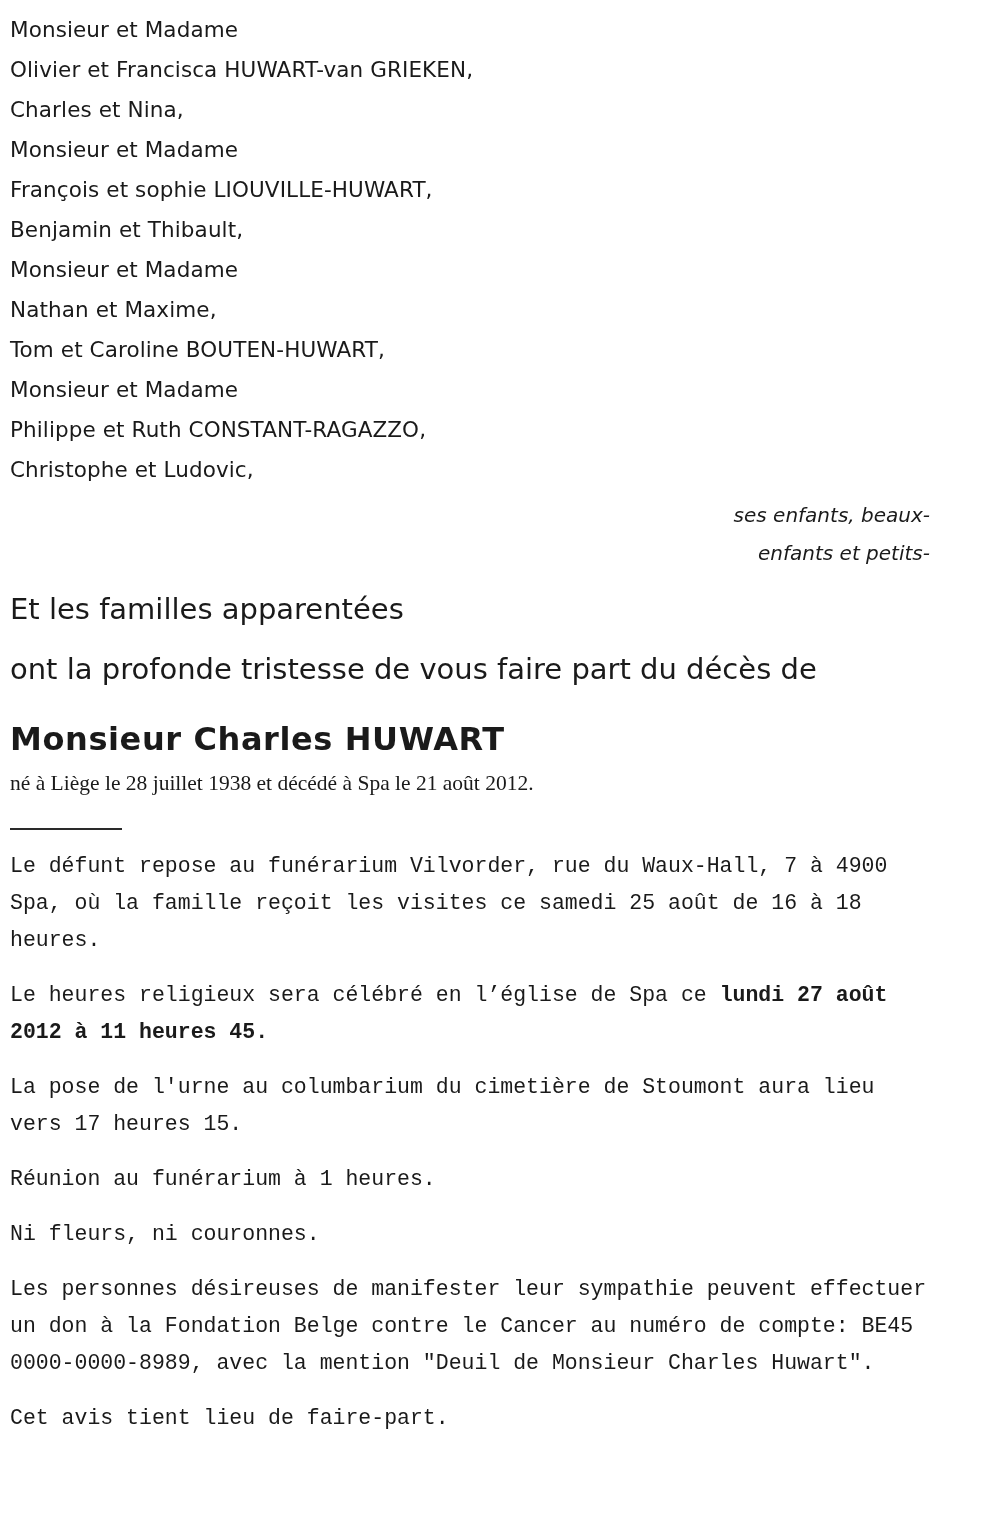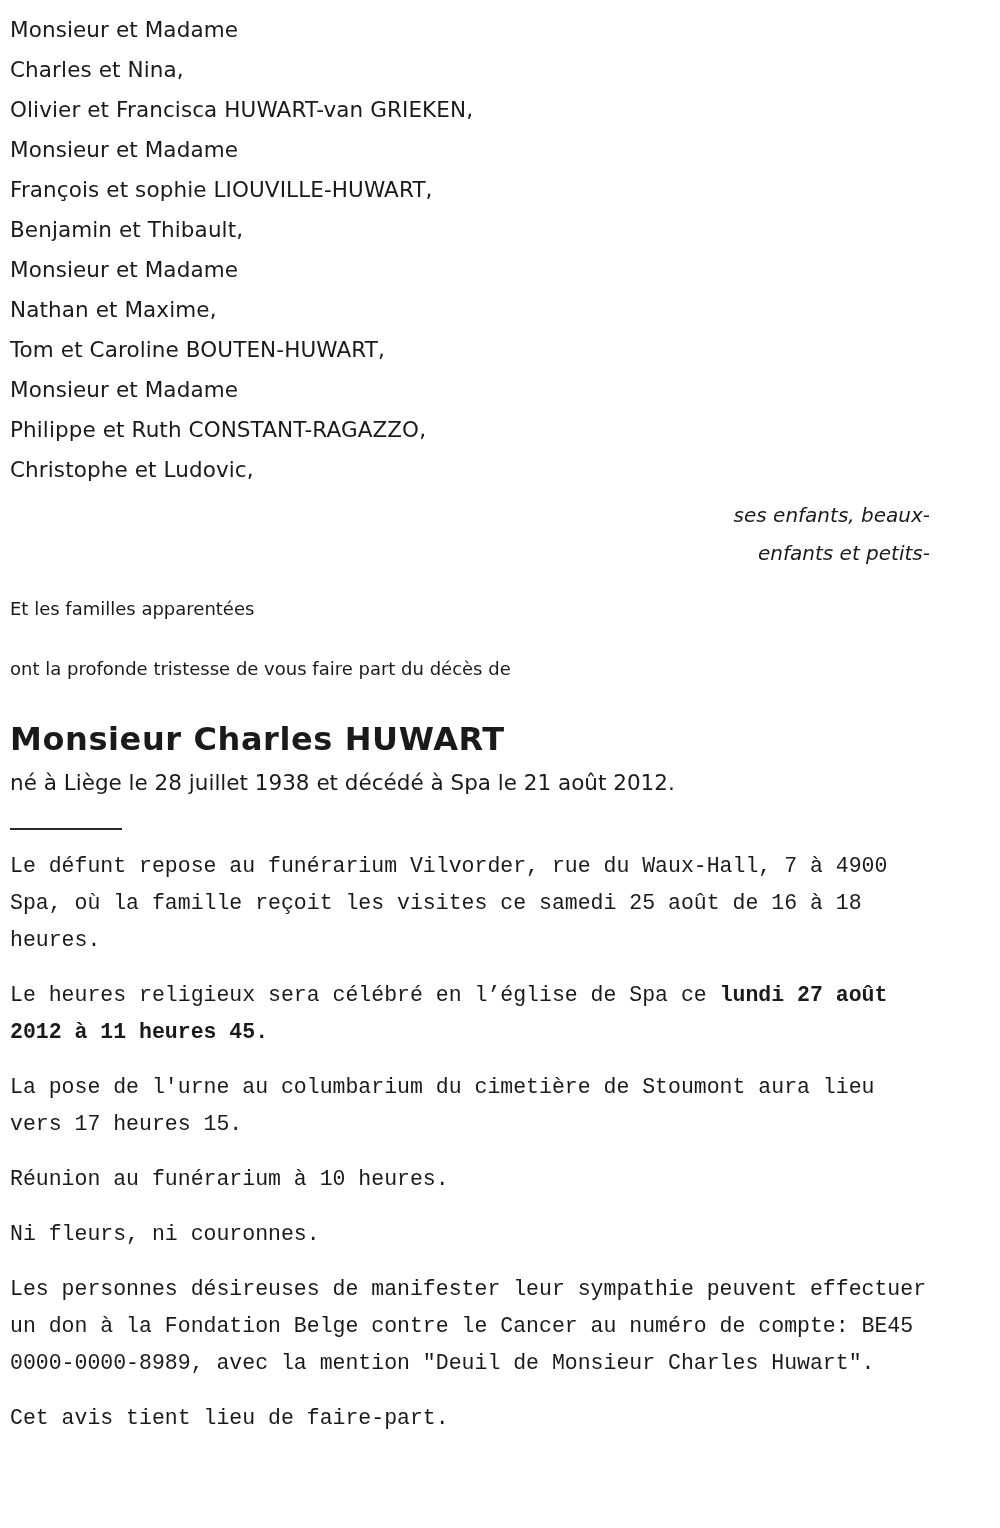--- a/index.html
+++ b/index.html
@@ -35,37 +35,38 @@
     line-height: 38px;
     text-align: right;
     padding-right: 4px;
     margin-top: 6px;
   }
   .role-note .role-line {
     display: block;
     white-space: pre;
   }
   .para {
-    font-size: 18px;
+    font-size: 29px;
     line-height: 38px;
     margin-top: 22px;
   }
   .para.tight {
     margin-top: 18px;
   }
   .deceased-name {
     font-size: 32px;
     font-weight: bold;
     letter-spacing: 0.6px;
     margin-top: 32px;
     margin-bottom: 6px;
   }
   .birth-death {
     font-size: 21.5px;
     line-height: 38px;
+    font-family: Liberation Serif, serif;
   }
   .rule {
     margin-top: 26px;
     margin-bottom: 8px;
     width: 112px;
     border-bottom: 2px solid #2a2a2a;
     height: 0;
   }
   .info-para {
     font-size: 21.5px;
@@ -81,22 +82,22 @@
     font-weight: bold;
   }
 </style>
 </head>
 <body>
 
 <div class="page">
 
   <div class="family-block">
     <div class="family-line">Monsieur et Madame</div>
+    <div class="family-line">Olivier et Francisca HUWART-van GRIEKEN,</div>
     <div class="family-line">Charles et Nina,</div>
-    <div class="family-line">Olivier et Francisca HUWART-van GRIEKEN,</div>
     <div class="family-line">Monsieur et Madame</div>
     <div class="family-line">François et sophie LIOUVILLE-HUWART,</div>
     <div class="family-line">Benjamin et Thibault,</div>
     <div class="family-line">Monsieur et Madame</div>
     <div class="family-line">Nathan et Maxime,</div>
     <div class="family-line">Tom et Caroline BOUTEN-HUWART,</div>
     <div class="family-line">Monsieur et Madame</div>
     <div class="family-line">Philippe et Ruth CONSTANT-RAGAZZO,</div>
     <div class="family-line">Christophe et Ludovic,</div>
   </div>
@@ -115,21 +116,21 @@
   <div class="birth-death">né à Liège le 28 juillet 1938 et décédé à Spa le 21 août 2012.</div>
 
   <div class="rule"></div>
 
   <div class="info-para">Le défunt repose au funérarium Vilvorder, rue du Waux-Hall, 7 à 4900 Spa, où la famille reçoit les visites ce samedi 25 août de 16 à 18 heures.</div>
 
   <div class="info-para"><span>Le heures religieux sera célébré en l’église de Spa ce </span><b>lundi 27 août 2012 à 11 heures 45.</b></div>
 
   <div class="info-para">La pose de l'urne au columbarium du cimetière de Stoumont aura lieu vers 17 heures 15.</div>
 
-  <div class="info-para">Réunion au funérarium à 10 heures.</div>
+  <div class="info-para">Réunion au funérarium à 1 heures.</div>
 
   <div class="info-para">Ni fleurs, ni couronnes.</div>
 
   <div class="info-para">Les personnes désireuses de manifester leur sympathie peuvent effectuer un don à la Fondation Belge contre le Cancer au numéro de compte: BE45 0000-0000-8989, avec la mention "Deuil de Monsieur Charles Huwart".</div>
 
   <div class="info-para">Cet avis tient lieu de faire-part.</div>
 
 </div>
 
 </body></html>

